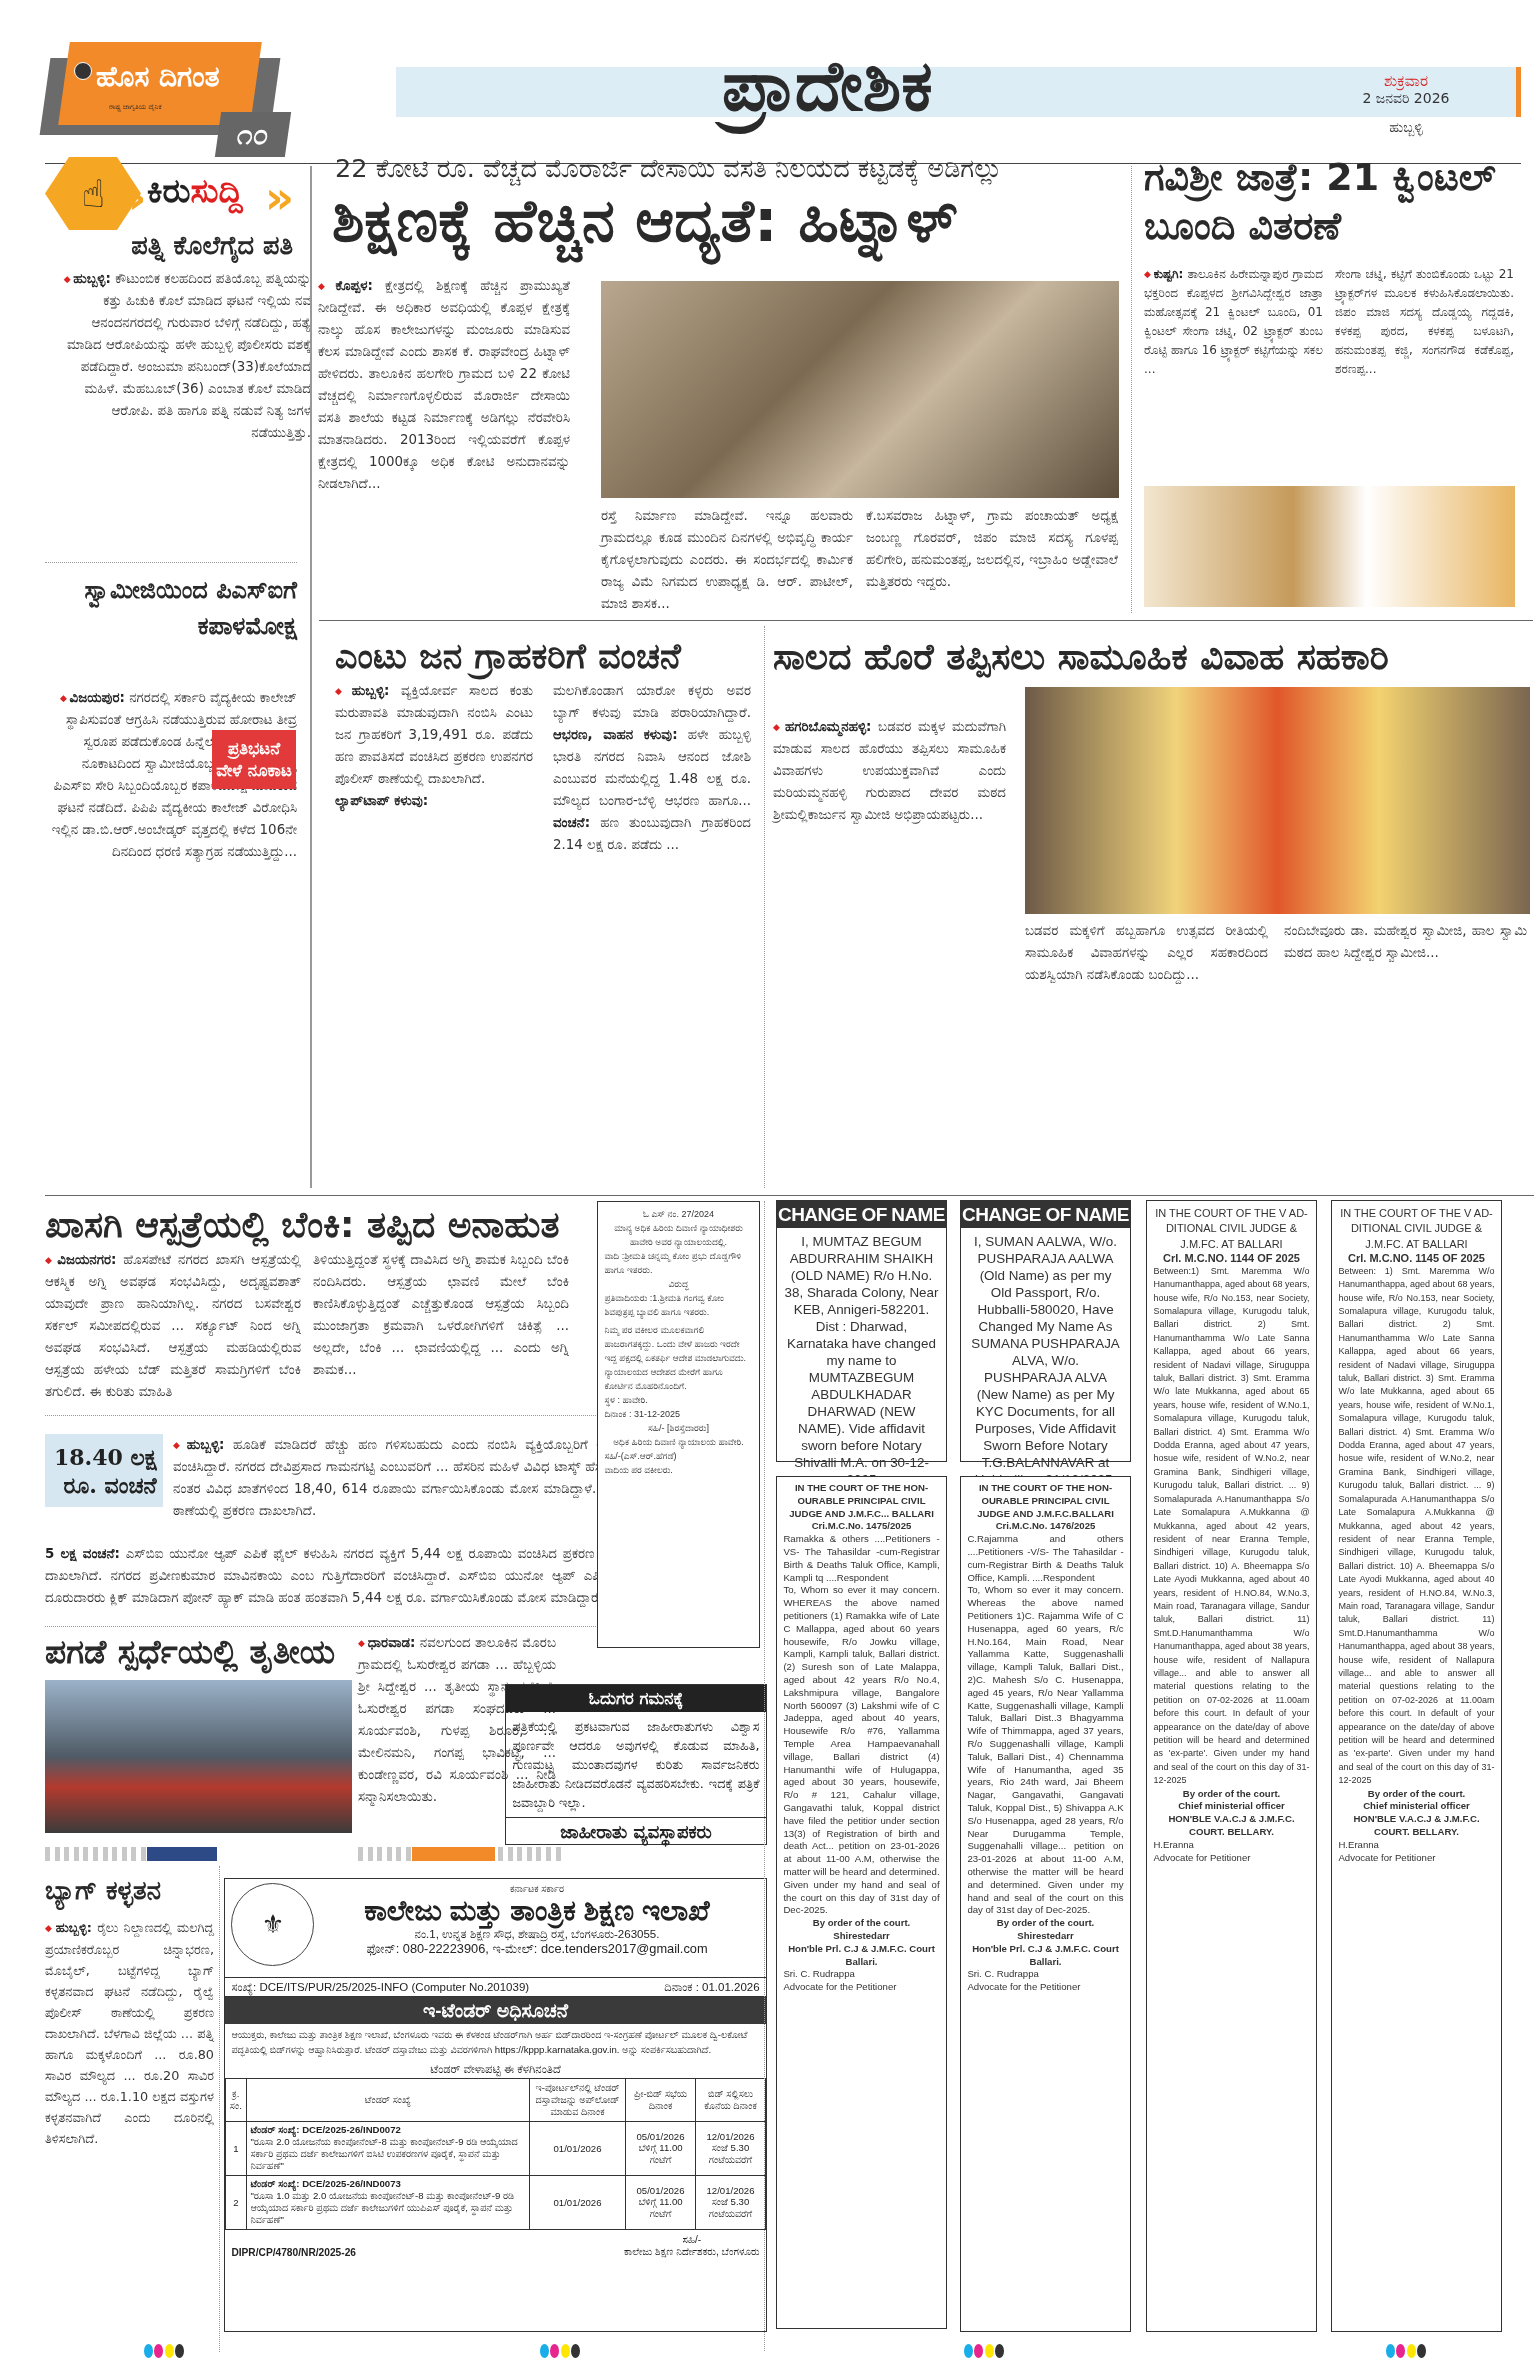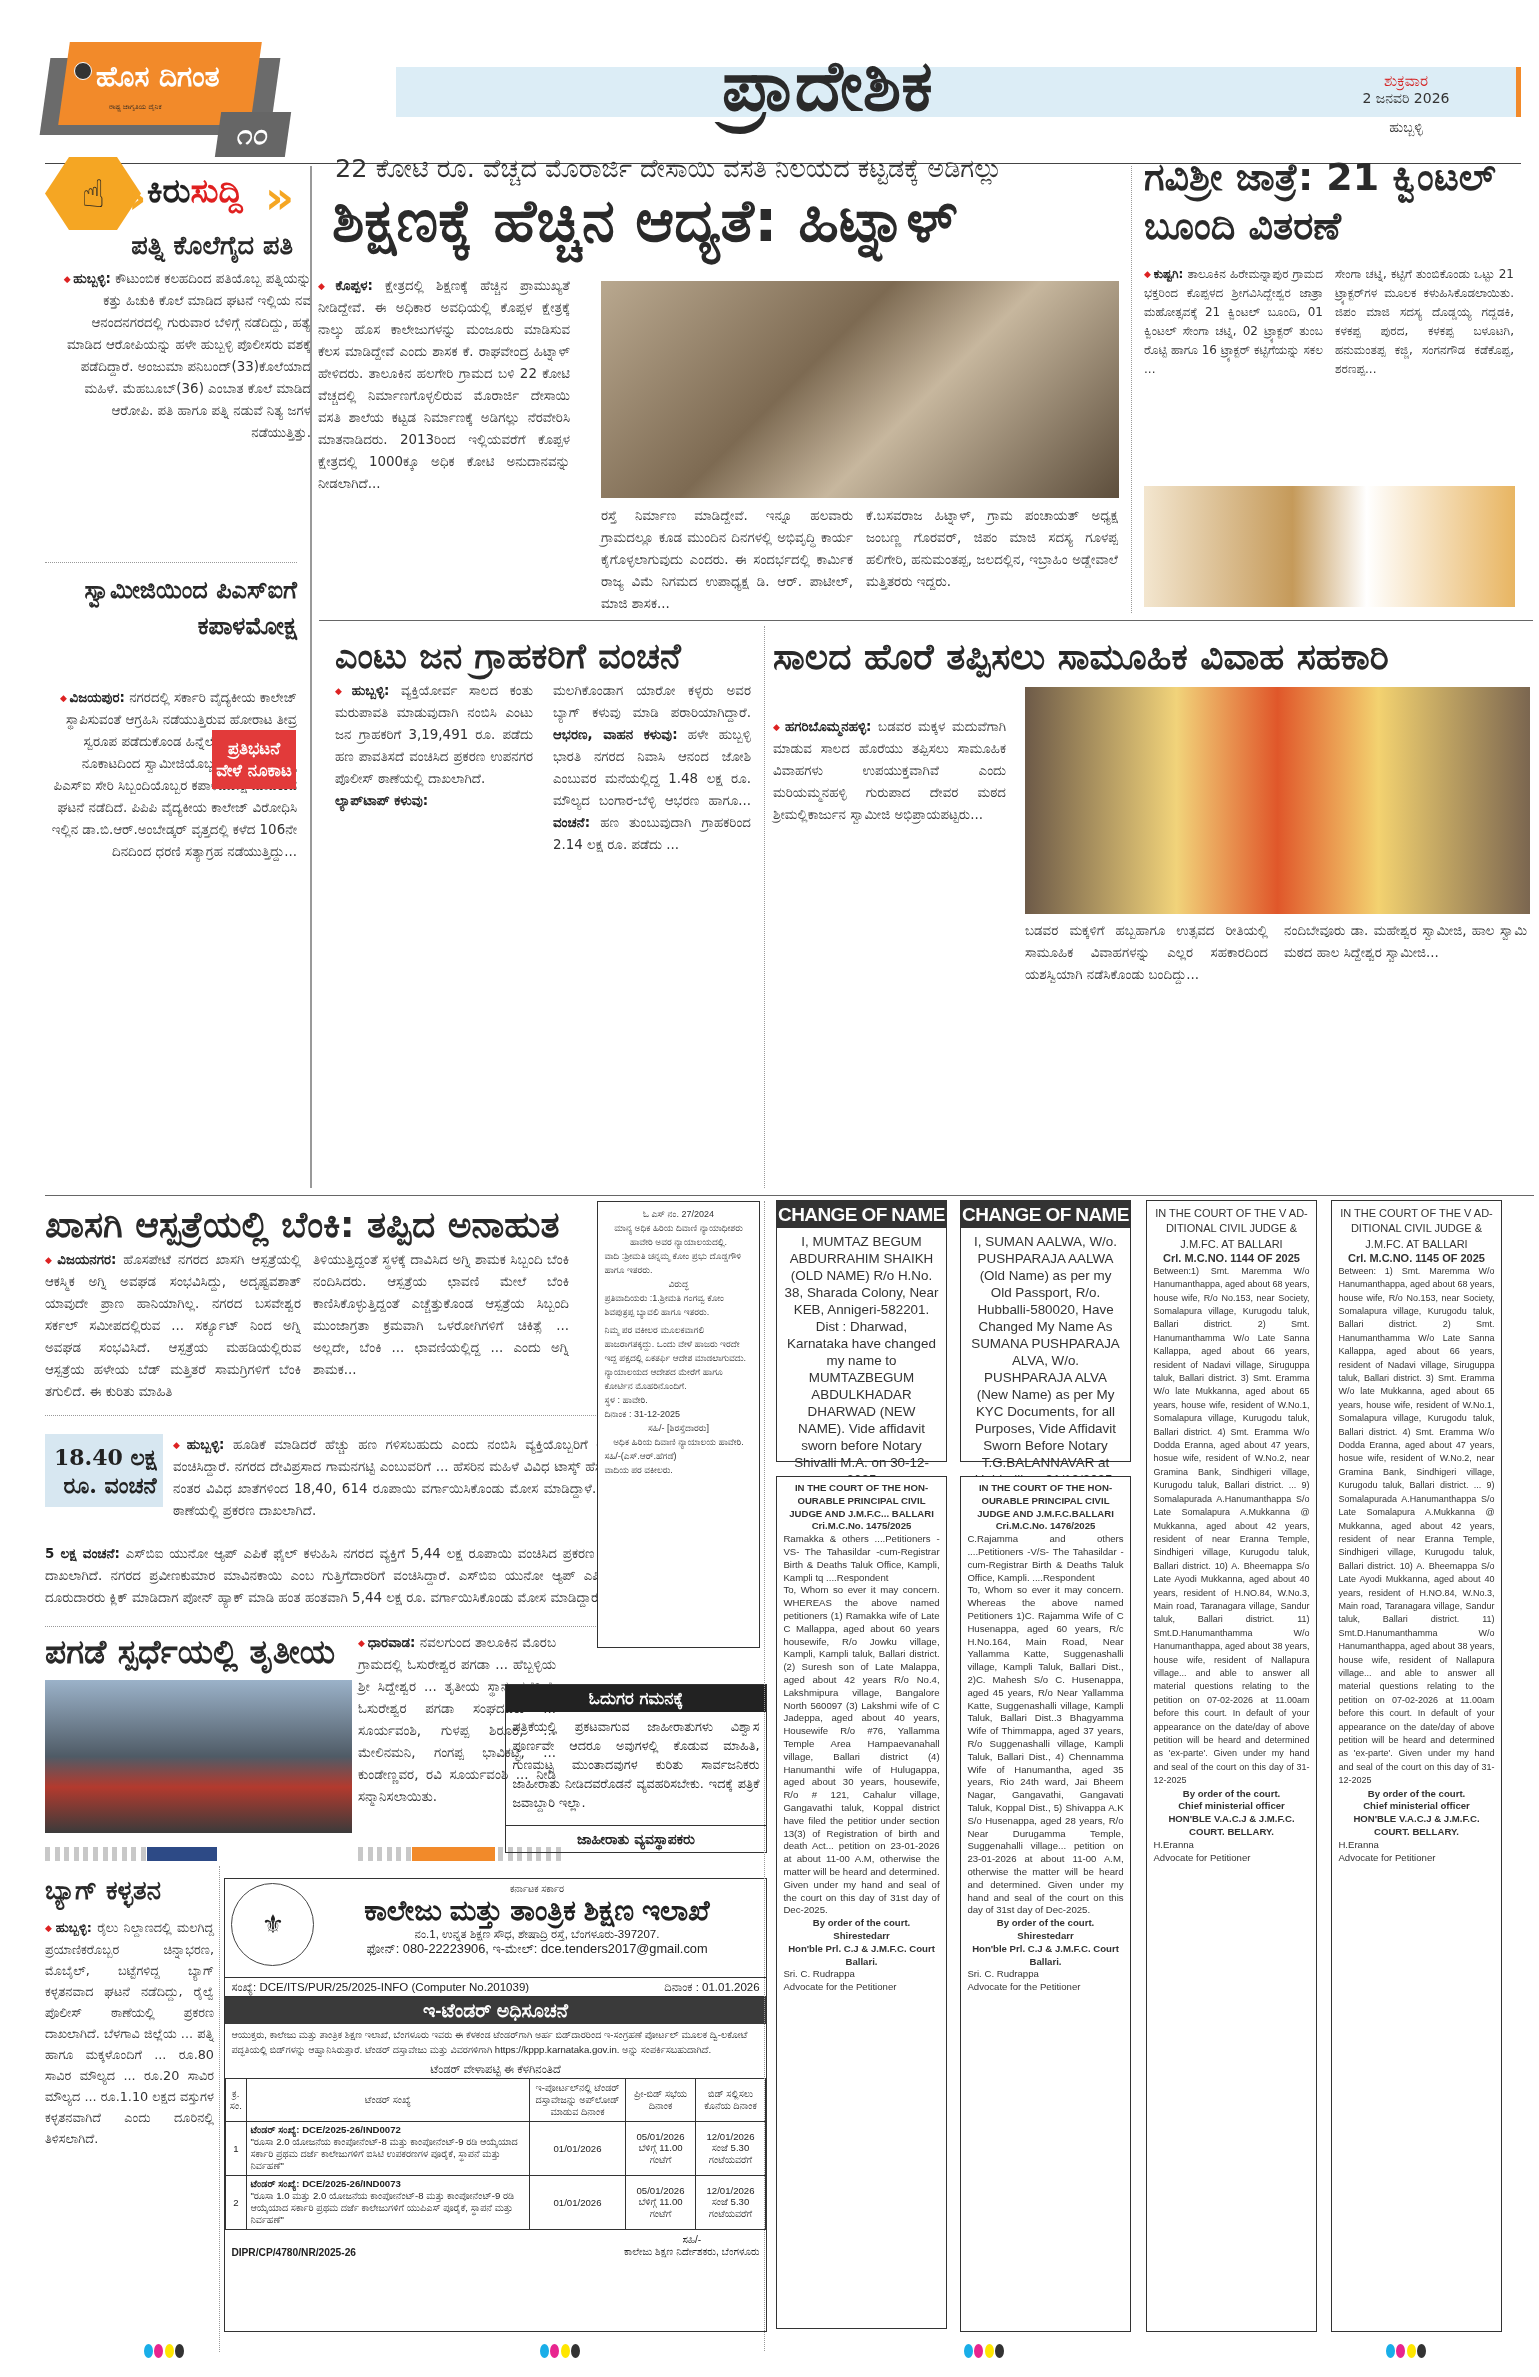--- a/index.html
+++ b/index.html
@@ -43,21 +43,21 @@
   .nmed { font-size:15.3px; line-height:19px; text-align:center; }
   
   .tender { position:absolute; left:224px; top:1878px; width:543px; height:454px; border:1.9px solid #333; font-family:"Liberation Sans", sans-serif; }
   .tender table { border-collapse: collapse; width:100%; font-size:9.6px; }
   .tender td, .tender th { border:1.3px solid #333; padding:2.6px 3.8px; vertical-align:middle; }
   .tender th { font-weight:normal; text-align:center; }
   .tender .bar { background:#3a3a3a; color:#fff; text-align:center; font-size:19px; font-weight:bold; padding:2.6px 0; }
   .disclaimer { position:absolute; left:505px; top:1684px; width:262px; border:1.9px solid #333; font-size:12.8px; line-height:19px; }
   .disclaimer .dh { background:#222; color:#fff; text-align:center; font-weight:bold; font-size:16.6px; padding:3.8px; }
   .disclaimer .db { padding:5.1px 6.4px; text-align:justify; }
-  .disclaimer .df { border-top:1.3px solid #333; text-align:center; font-weight:bold; font-size:14px; padding:3.8px;margin-top:8px; }
+  .disclaimer .df { border-top:1.3px solid #333; text-align:center; font-weight:bold; font-size:18px; padding:3.8px; }
   .stripes { position:absolute; height:14px; background: repeating-linear-gradient(90deg,#c8c8c8 0 5.1px,transparent 5.1px 9.6px); }
   .cmyk { position:absolute; display:flex; gap:1.3px; }
   .cmyk span { width:9px; height:14px; border-radius:50%; display:inline-block; }
 </style>
 </head>
 <body>
 
 <div class="mast-band"></div>
 <div class="logo-wrap">
   <div class="logo-gray"></div>
@@ -194,21 +194,21 @@
   <span>ರೈಲು ನಿಲ್ದಾಣದಲ್ಲಿ ಮಲಗಿದ್ದ ಪ್ರಯಾಣಿಕರೊಬ್ಬರ ಚಿನ್ನಾಭರಣ, ಮೊಬೈಲ್, ಬಟ್ಟೆಗಳಿದ್ದ ಬ್ಯಾಗ್ ಕಳ್ಳತನವಾದ ಘಟನೆ ನಡೆದಿದ್ದು, ರೈಲ್ವೆ ಪೊಲೀಸ್ ಠಾಣೆಯಲ್ಲಿ ಪ್ರಕರಣ ದಾಖಲಾಗಿದೆ. ಬೆಳಗಾವಿ ಜಿಲ್ಲೆಯ ... ಪತ್ನಿ ಹಾಗೂ ಮಕ್ಕಳೊಂದಿಗೆ ... ರೂ.80 ಸಾವಿರ ಮೌಲ್ಯದ ... ರೂ.20 ಸಾವಿರ ಮೌಲ್ಯದ ... ರೂ.1.10 ಲಕ್ಷದ ವಸ್ತುಗಳ ಕಳ್ಳತನವಾಗಿದೆ ಎಂದು ದೂರಿನಲ್ಲಿ ತಿಳಿಸಲಾಗಿದೆ.</span>
 </div>
 <div class="vrule" style="left:219px;top:1866px;height:486px;"></div>
 
 <div class="tender">
   <div style="display:flex;padding:3.8px 6.4px;border-bottom:1.3px solid #333;height:99px;">
     <div style="width:83px;height:83px;border-radius:50%;border:1.3px solid #444;display:flex;align-items:center;justify-content:center;font-size:25.6px;">⚜</div>
     <div style="flex:1;text-align:center;">
       <div style="font-size:9.6px;">ಕರ್ನಾಟಕ ಸರ್ಕಾರ</div>
       <div style="font-size:28px;font-weight:bold;">ಕಾಲೇಜು ಮತ್ತು ತಾಂತ್ರಿಕ ಶಿಕ್ಷಣ ಇಲಾಖೆ</div>
-      <div style="font-size:11.5px;">ನಂ.1, ಉನ್ನತ ಶಿಕ್ಷಣ ಸೌಧ, ಶೇಷಾದ್ರಿ ರಸ್ತೆ, ಬೆಂಗಳೂರು-397207.</div>
+      <div style="font-size:11.5px;">ನಂ.1, ಉನ್ನತ ಶಿಕ್ಷಣ ಸೌಧ, ಶೇಷಾದ್ರಿ ರಸ್ತೆ, ಬೆಂಗಳೂರು-263055.</div>
       <div style="font-size:12.8px;">ಫೋನ್: 080-22223906, ಇ-ಮೇಲ್: dce.tenders2017@gmail.com</div>
     </div>
   </div>
   <div style="display:flex;justify-content:space-between;padding:2.6px 6.4px;font-size:11.5px;border-bottom:1.3px solid #333;">
     <span>ಸಂಖ್ಯೆ: DCE/ITS/PUR/25/2025-INFO (Computer No.201039)</span>
     <span>ದಿನಾಂಕ : 01.01.2026</span>
   </div>
   <div class="bar">ಇ-ಟೆಂಡರ್ ಅಧಿಸೂಚನೆ</div>
   <div style="padding:2.6px 6.4px;font-size:9.6px;line-height:15.3px;">ಆಯುಕ್ತರು, ಕಾಲೇಜು ಮತ್ತು ತಾಂತ್ರಿಕ ಶಿಕ್ಷಣ ಇಲಾಖೆ, ಬೆಂಗಳೂರು ಇವರು ಈ ಕೆಳಕಂಡ ಟೆಂಡರ್‌ಗಾಗಿ ಅರ್ಹ ಬಿಡ್‌ದಾರರಿಂದ ಇ-ಸಂಗ್ರಹಣೆ ಪೋರ್ಟಲ್ ಮೂಲಕ ದ್ವಿ-ಲಕೋಟೆ ಪದ್ಧತಿಯಲ್ಲಿ ಬಿಡ್‌ಗಳನ್ನು ಆಹ್ವಾನಿಸಿರುತ್ತಾರೆ. ಟೆಂಡರ್ ದಸ್ತಾವೇಜು ಮತ್ತು ವಿವರಗಳಿಗಾಗಿ https://kppp.karnataka.gov.in. ಅನ್ನು ಸಂಪರ್ಕಿಸಬಹುದಾಗಿದೆ.</div>
   <div style="text-align:center;font-size:11.5px;padding:2.6px;">ಟೆಂಡರ್ ವೇಳಾಪಟ್ಟಿ ಈ ಕೆಳಗಿನಂತಿದೆ</div>

